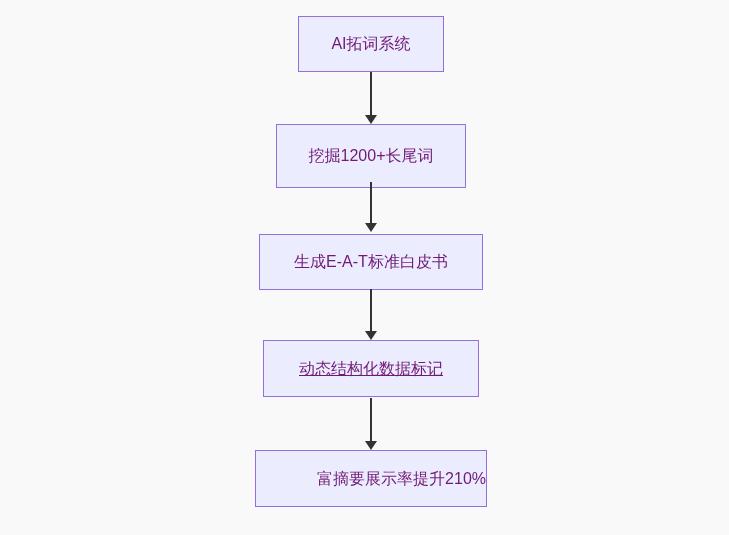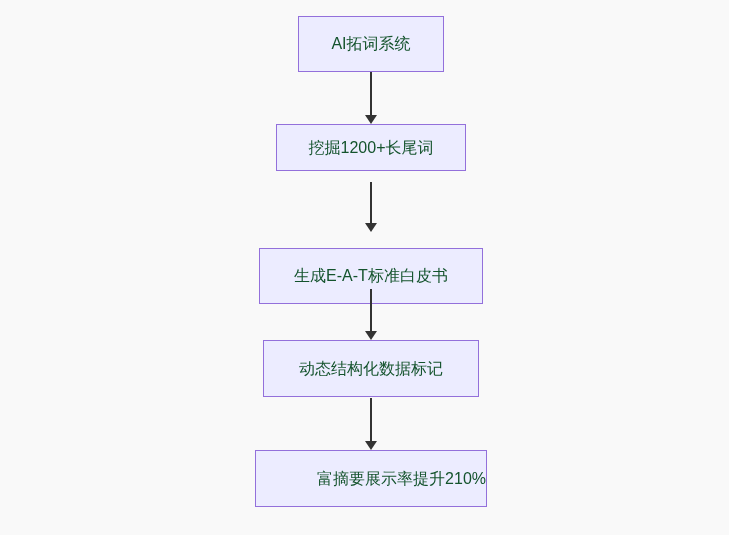--- a/index.html
+++ b/index.html
@@ -20,34 +20,34 @@
     top: 0;
     width: 729px;
     height: 535px;
   }
   .flow-node {
     position: absolute;
     left: 371px;
     transform: translateX(-50%);
     background: #ECECFF;
     border: 1px solid #9370DB;
-    color: #14532d;
+    color: #701a75;
     font-size: 16px;
     line-height: 1;
     display: flex;
     align-items: center;
     justify-content: center;
     text-align: center;
     box-sizing: border-box;
     white-space: nowrap;
   }
   .node-1 { top: 16px;  width: 146px; height: 56px; }
-  .node-2 { top: 124px; width: 190px; height: 47px; }
-  .node-3 { top: 248px; width: 224px; height: 56px; }
-  .node-4 { top: 340px; width: 216px; height: 57px; }
+  .node-2 { top: 124px; width: 190px; height: 64px; }
+  .node-3 { top: 234px; width: 224px; height: 56px; }
+  .node-4 { top: 340px; width: 216px; height: 57px; text-decoration: underline; }
   .node-5 { top: 450px; width: 232px; height: 57px; justify-content: flex-end; }
 
   .flow-arrow {
     position: absolute;
     left: 371px;
     transform: translateX(-50%);
     width: 2px;
     background: #333333;
   }
   .flow-arrow::after {

